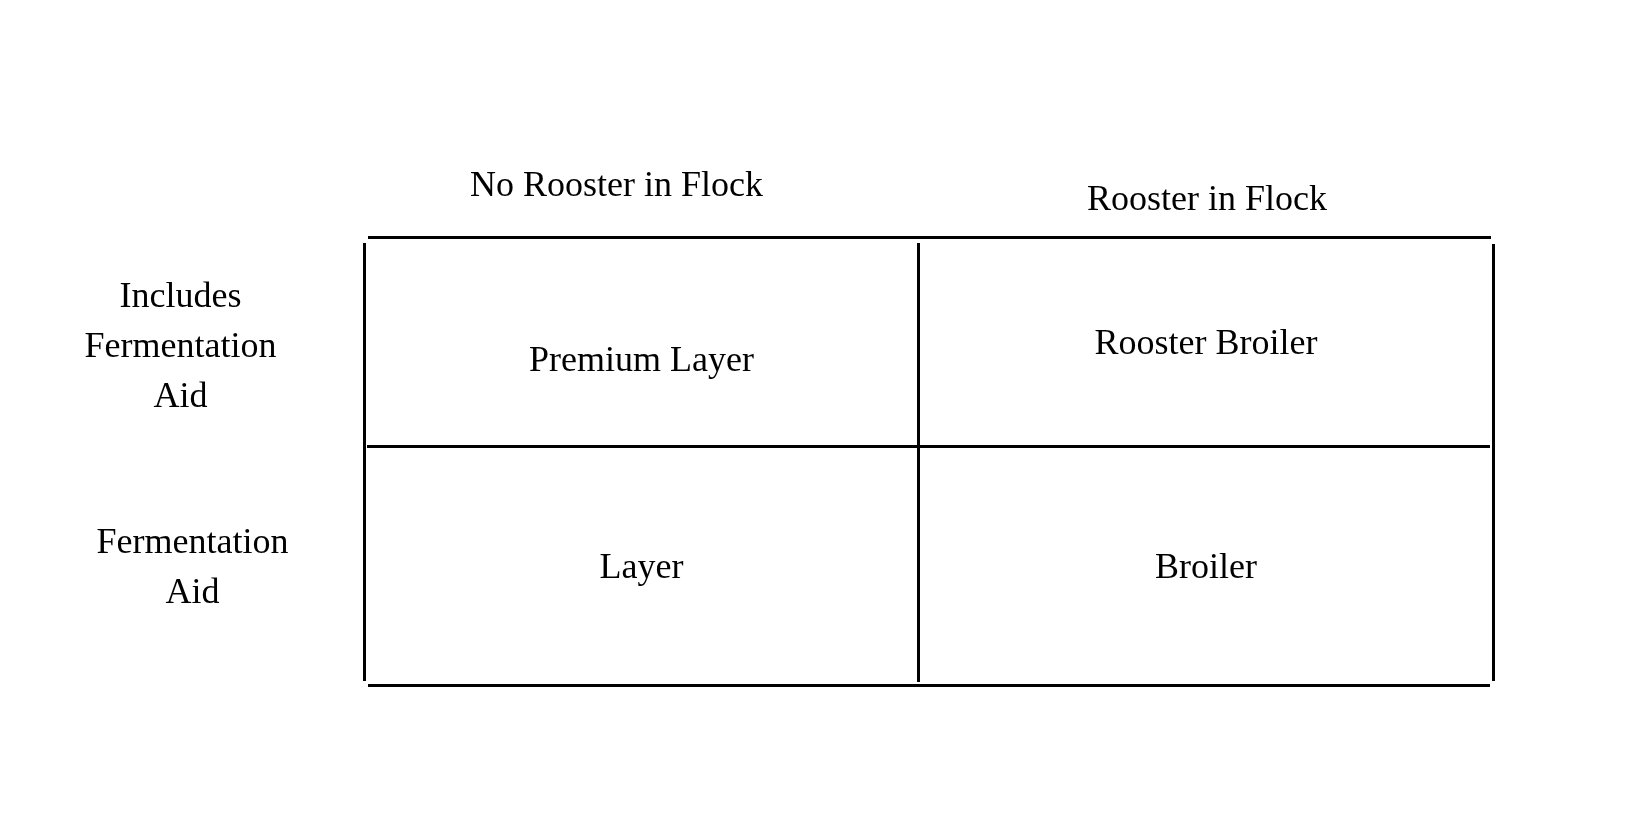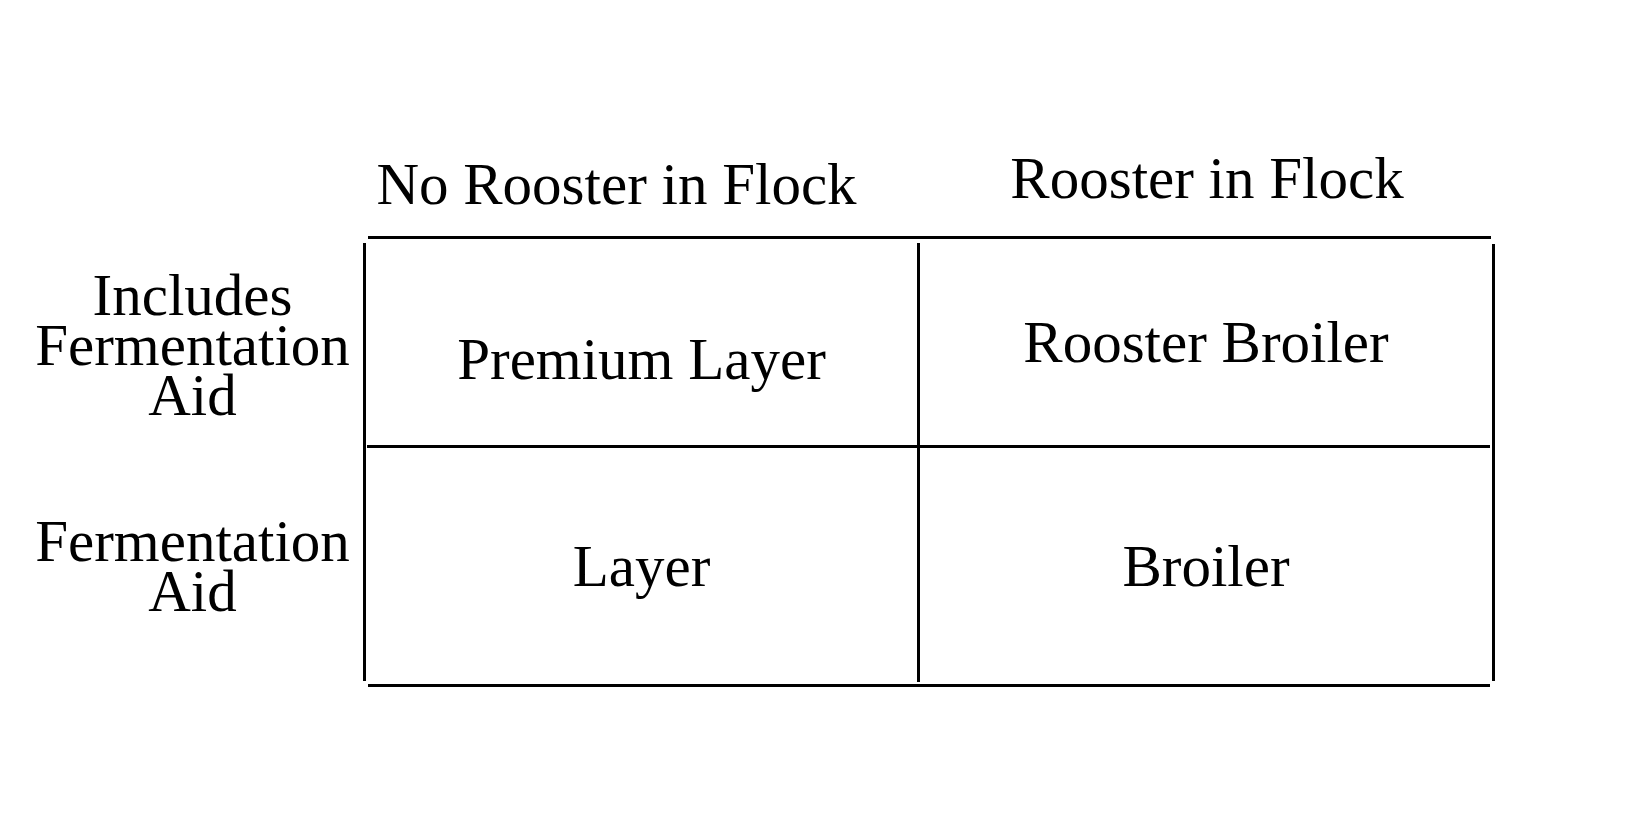--- a/index.html
+++ b/index.html
@@ -31,29 +31,29 @@
   .left-v   { left: 363px;  top: 243px; width: 3px;  height: 438px; }
   .mid-v    { left: 917px;  top: 243px; width: 3px;  height: 439px; }
   .right-v  { left: 1492px; top: 244px; width: 3px;  height: 437px; }
 
   .txt {
     position: absolute;
     display: flex;
     align-items: center;
     justify-content: center;
     text-align: center;
-    font-size: 59px;
+    font-size: 36px;
     line-height: 50px;
     white-space: nowrap;
   }
   
   .colhead-1 { left: 340px; top: 138px; width: 553px; height: 92px; }
-  .colhead-2 { left: 920px; top: 132px; width: 574px; height: 92px; }
+  .colhead-2 { left: 920px; top: 152px; width: 574px; height: 92px; }
   
-  .rowhead-1 { left: 25px; top: 243px; width: 335px; height: 203px; }
+  .rowhead-1 { left: 13px; top: 243px; width: 335px; height: 203px; }
   .rowhead-2 { left: 25px; top: 446px; width: 335px; height: 239px; }
   .rowhead-lines { display: block; }
   .rowhead-lines span { display: block; }
   
   .cell-00 { left: 366px; top: 256px; width: 551px; height: 206px; }
   .cell-01 { left: 920px; top: 239px; width: 572px; height: 206px; }
   .cell-10 { left: 366px; top: 448px; width: 551px; height: 236px; }
   .cell-11 { left: 920px; top: 448px; width: 572px; height: 236px; }
 </style>
 </head>

